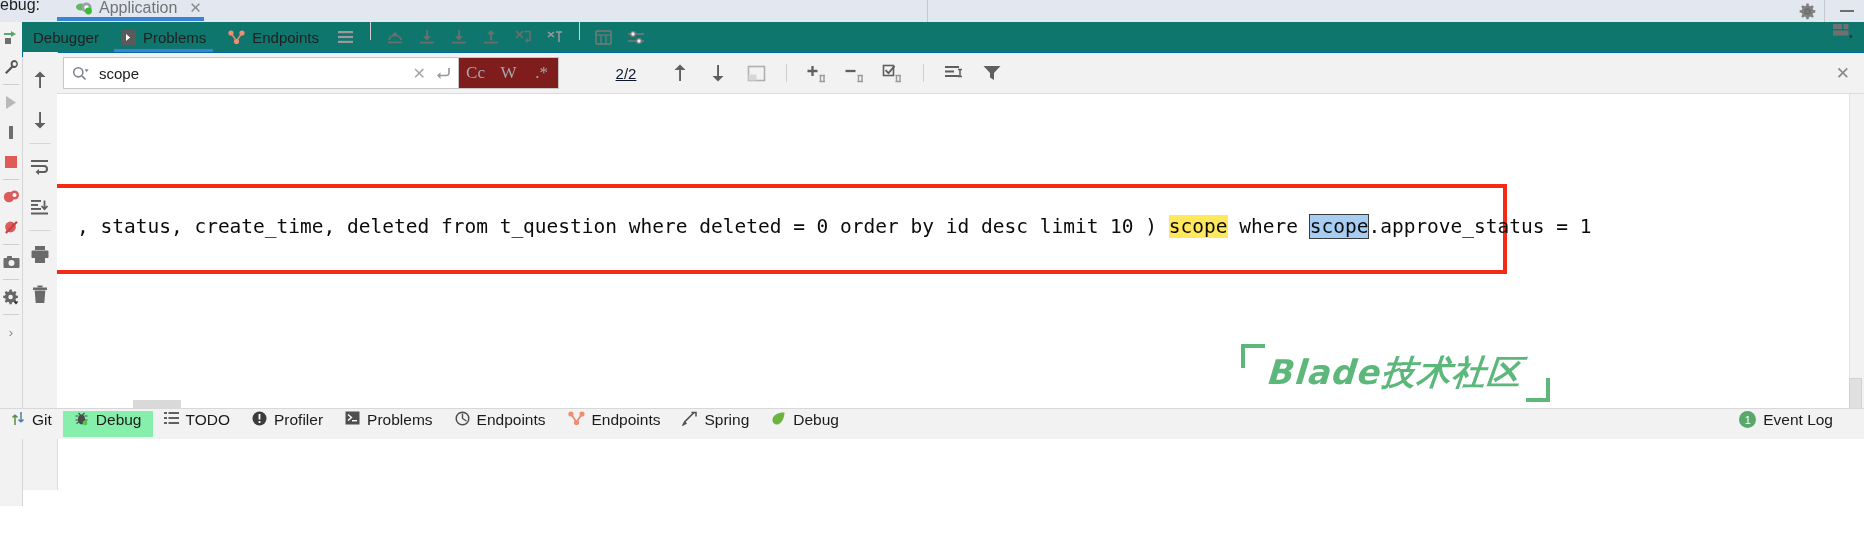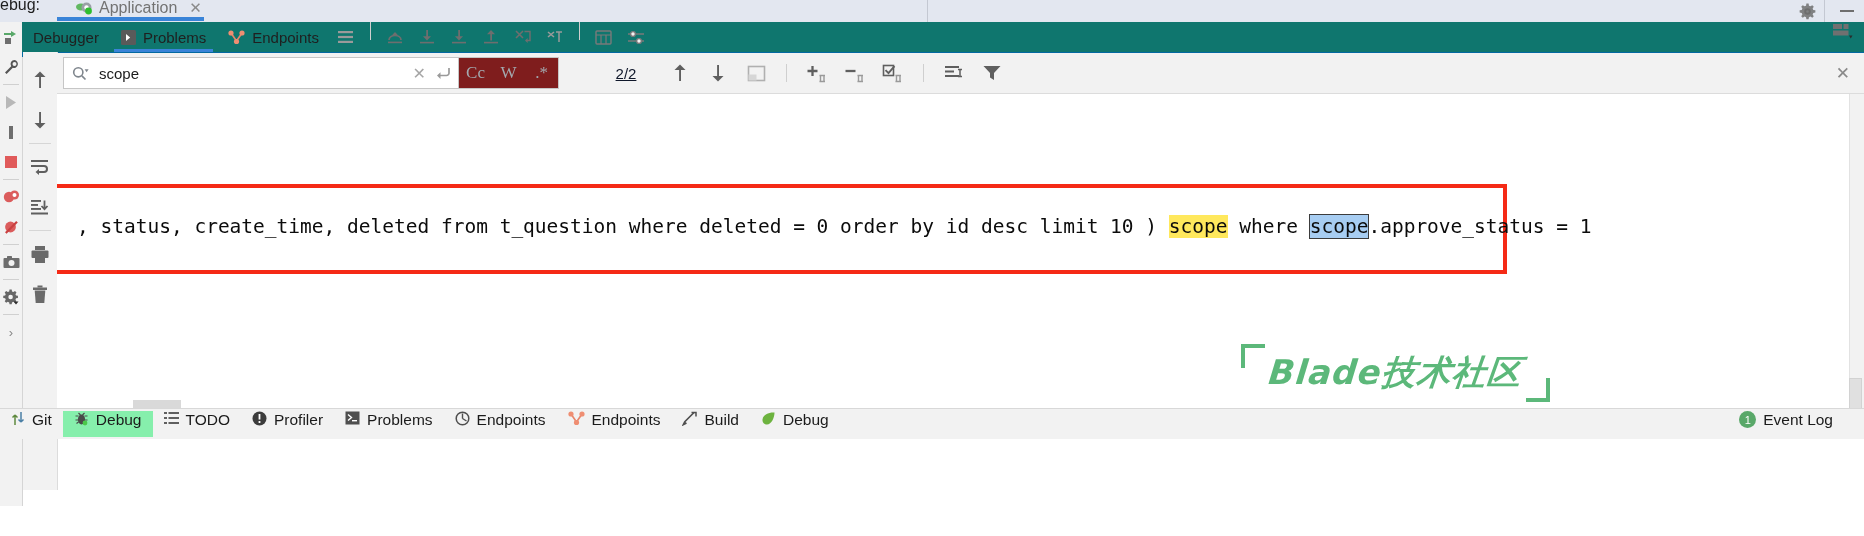--- a/index.html
+++ b/index.html
@@ -623,21 +623,21 @@
       </span>
       <span>Endpoints</span>
     </div>
     <div class="sb-item">
       <span>
         <svg width="15" height="15" viewBox="0 0 15 15">
           <path d="M12 1.5L3 10.5M3 10.5l-1.5 3 3-1.5" stroke="#4f4f4f" stroke-width="1.7" fill="none"></path>
           <path d="M9.5 1.5h4.5v4" stroke="#4f4f4f" stroke-width="1.5" fill="none"></path>
         </svg>
       </span>
-      <span>Build</span>
+      <span>Spring</span>
     </div>
     <div class="sb-item">
       <span>
         <svg width="15" height="15" viewBox="0 0 15 15">
           <path d="M13.5 1.5C9 1 2 3 1.5 8.5c-.3 3 2 5 4.5 5 4.5 0 7.5-7 7.5-12z" fill="#6db33f"></path>
         </svg>
       </span>
       <span>Debug</span>
     </div>
 

